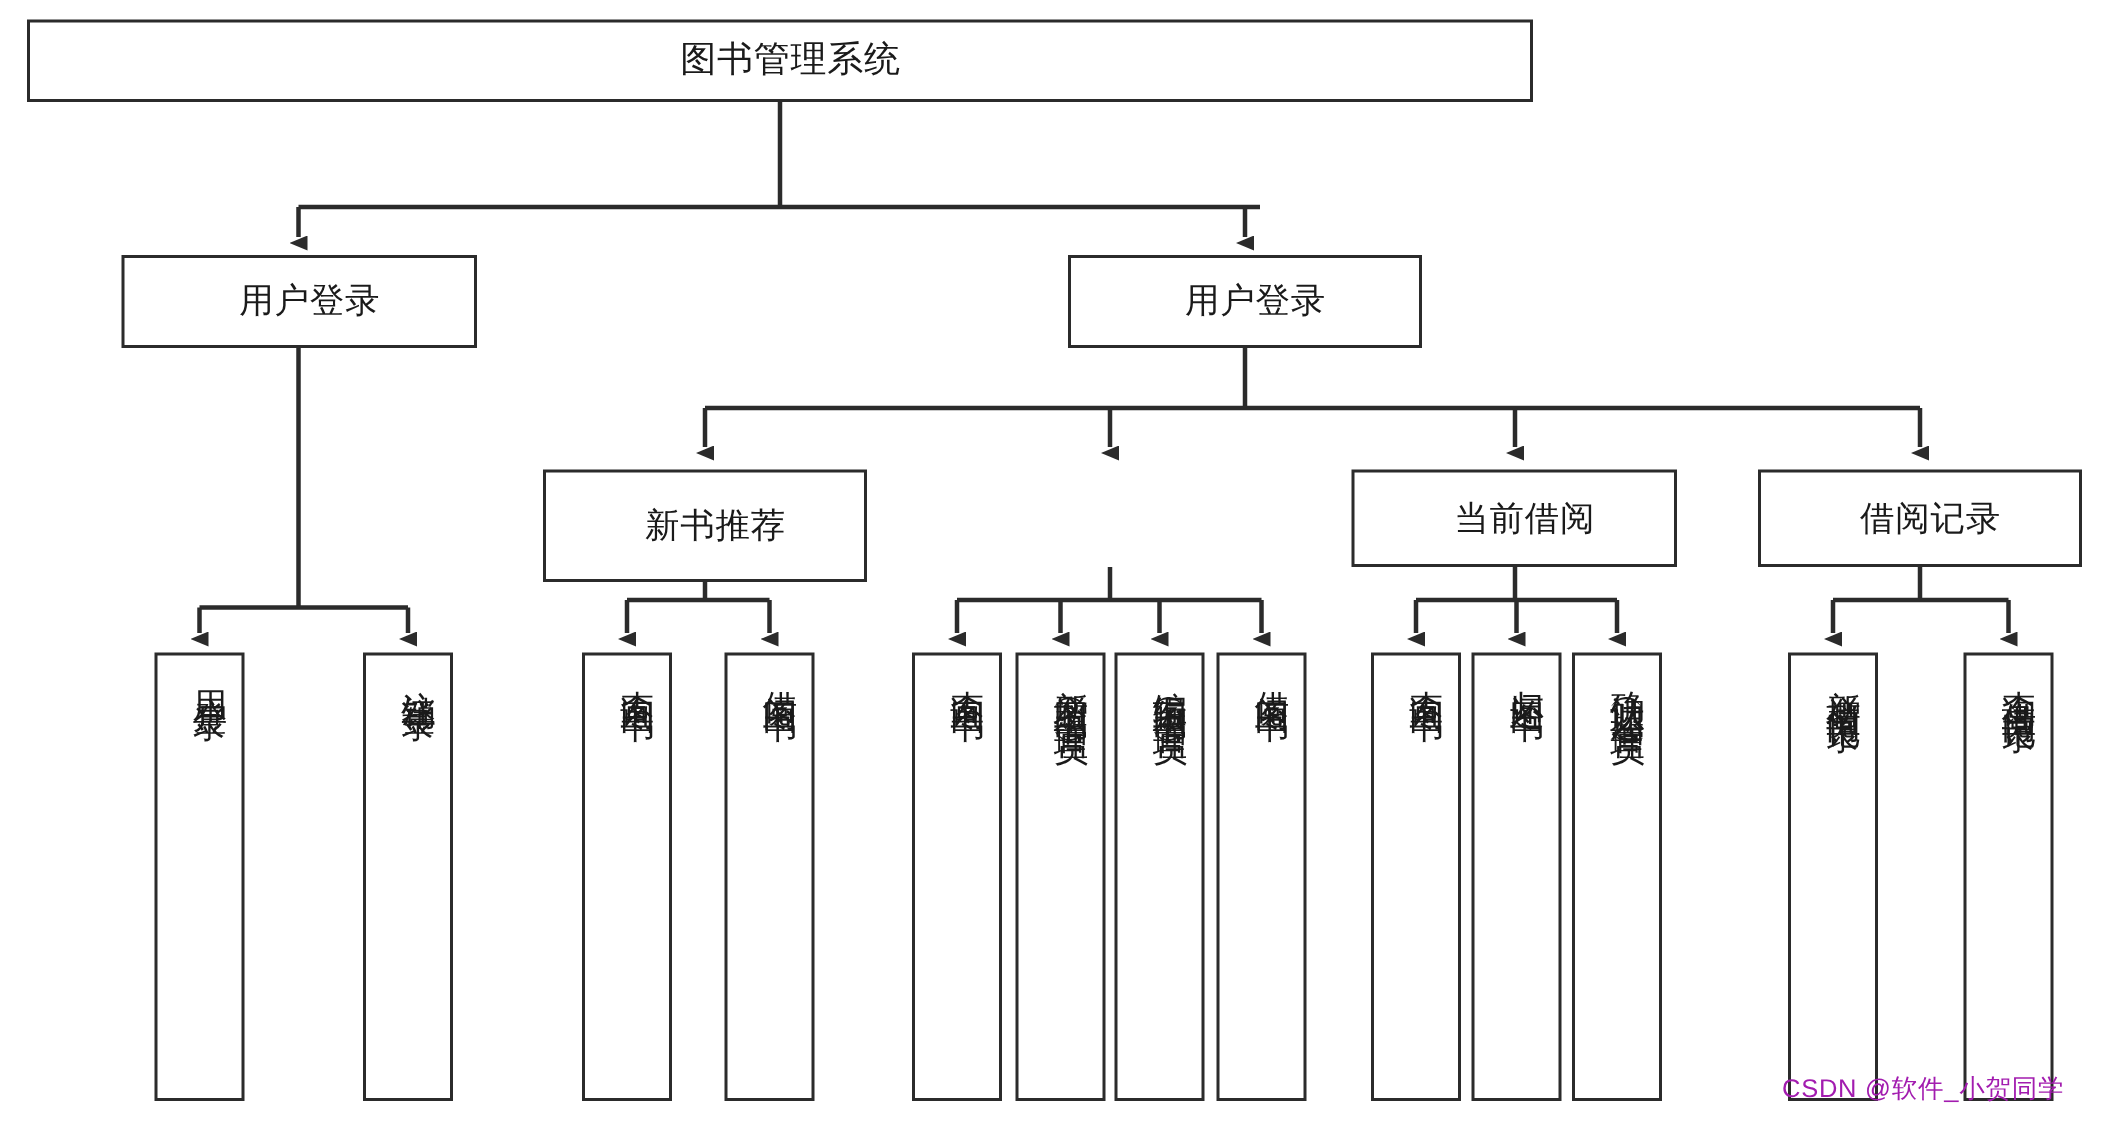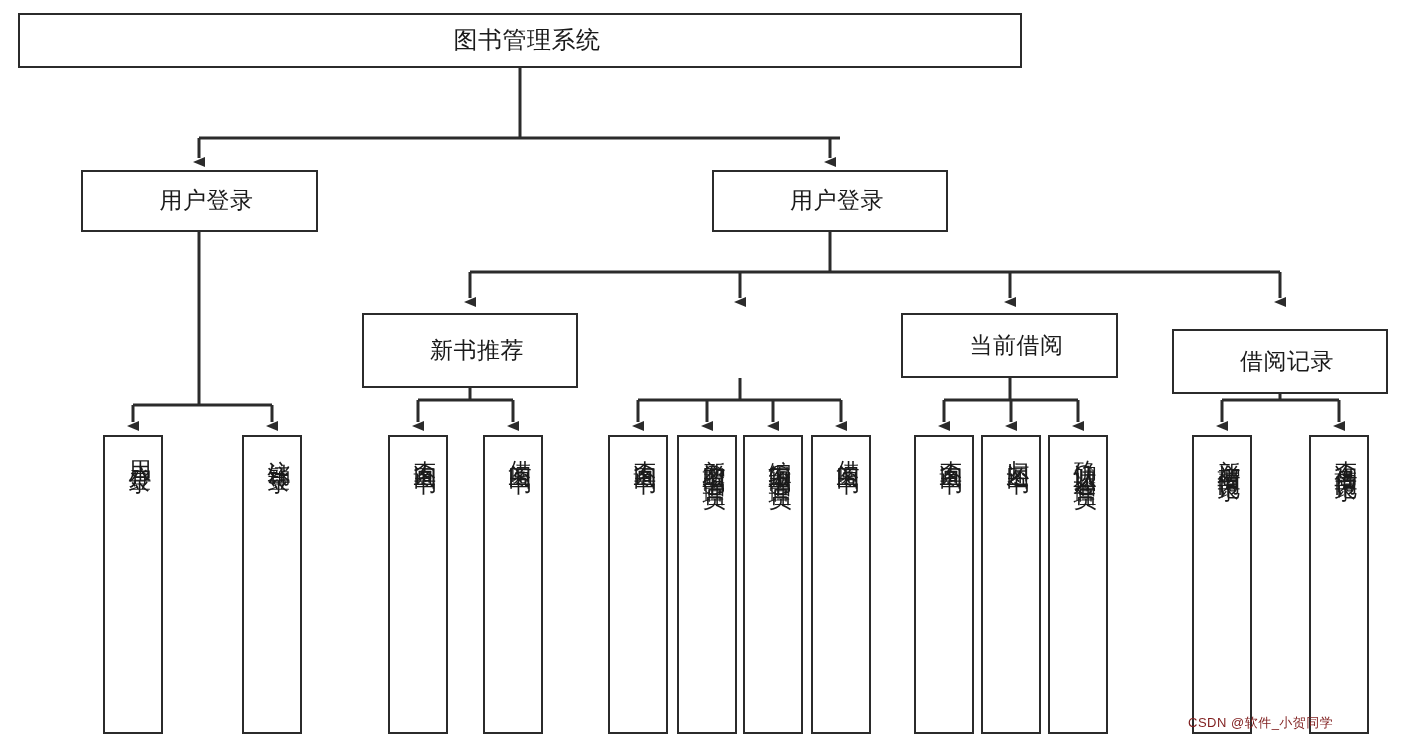--- a/index.html
+++ b/index.html
@@ -57,22 +57,22 @@
   }
   .v .node-label {
     writing-mode: vertical-rl;
     text-orientation: upright;
     font-size: 23px;
     letter-spacing: 4px;
     line-height: 1;
   }
   .watermark {
     position: absolute;
-    font-size: 13px;
-    color: #7f1d1d;
+    font-size: 17px;
+    color: #a21caf;
     letter-spacing: 0.5px;
     white-space: nowrap;
     user-select: none;
   }
 </style>
 </head>
 <body>
 
 <div id="canvas">
 
@@ -136,21 +136,21 @@
   <div class="node h" style="left:712px; top:170px; width:236px; height:62px;">
     <span class="node-label">用户登录</span>
   </div>
 
   <div class="node h" style="left:362px; top:313px; width:216px; height:75px;">
     <span class="node-label">新书推荐</span>
   </div>
   <div class="node h" style="left:901px; top:313px; width:217px; height:65px;">
     <span class="node-label">当前借阅</span>
   </div>
-  <div class="node h" style="left:1172px; top:313px; width:216px; height:65px;margin-top:16px;">
+  <div class="node h" style="left:1172px; top:313px; width:216px; height:65px;">
     <span class="node-label">借阅记录</span>
   </div>
 
   <div class="node v" style="left:103px; top:435px; width:60px; height:299px;">
     <span class="node-label">用户登录</span>
   </div>
   <div class="node v" style="left:242px; top:435px; width:60px; height:299px;">
     <span class="node-label">注销登录</span>
   </div>
 

